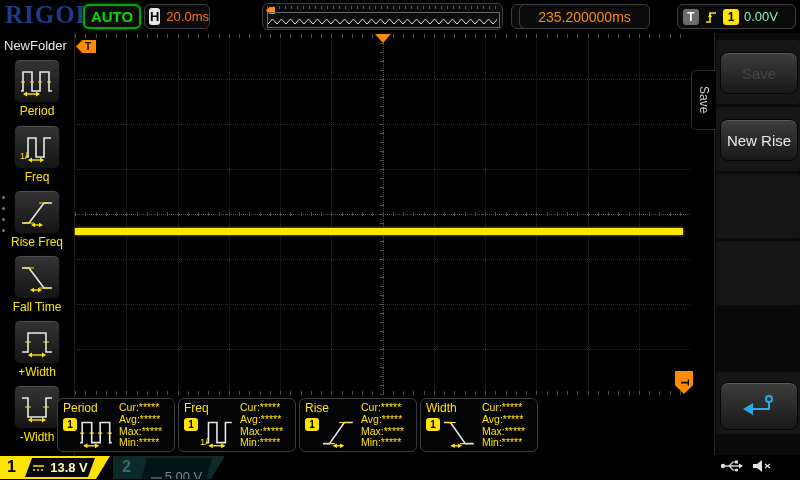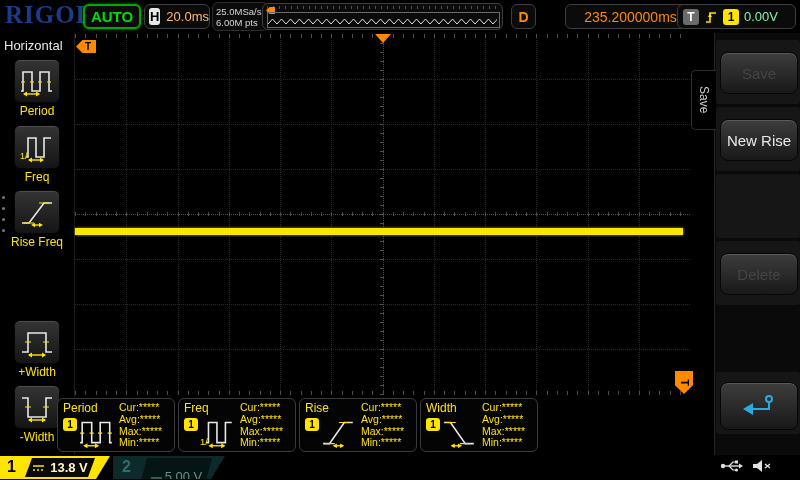--- a/index.html
+++ b/index.html
@@ -10,33 +10,33 @@
   .box{position:absolute;background:#0b0b0b;border:1px solid #3e3e3e;border-radius:6px;
        display:flex;align-items:center;box-sizing:border-box;}
   #logo{position:absolute;left:5px;top:1px;font-family:"Liberation Serif",serif;font-weight:bold;
         font-size:25px;color:#1c3b8c;letter-spacing:1px;}
   #auto-box{left:83px;top:4px;width:58px;height:25px;border:2px solid #00aa00;border-radius:6px;
             justify-content:center;box-shadow:0 0 4px rgba(0,200,0,.5);}
   #auto-box span{color:#00dd00;font-weight:bold;font-size:15px;}
   #hbox{left:144px;top:4px;width:66px;height:25px;padding-left:4px;gap:6px;}
   .white-badge{width:17px;height:17px;background:#e8e8e8;border-radius:3px;color:#000;
                font-weight:bold;font-size:13px;text-align:center;line-height:17px;}
-  #hbox .val{color:#fdba74;font-size:13px;}
+  #hbox .val{color:#f97316;font-size:13px;}
   #sample-box{left:212px;top:2px;width:57px;height:29px;flex-direction:column;justify-content:center;
               align-items:flex-start;padding-left:3px;border-color:#2c2c2c;}
   #sample-box div{color:#d8d8d8;font-size:9.5px;line-height:11px;}
   #preview-box{left:262px;top:3px;width:241px;height:27px;}
   #preview-ticks{position:absolute;left:4px;right:4px;top:2px;height:3px;
                  background:repeating-linear-gradient(90deg,#555 0 1px,transparent 1px 6px);}
   #preview-inner{position:absolute;left:4px;top:8px;width:231px;height:14px;border:1px solid #6a6a6a;}
   #preview-marker{position:absolute;left:3px;top:3px;width:9px;height:7px;background:#ff8a00;
                   clip-path:polygon(0 50%,40% 0,100% 0,100% 100%,40% 100%);}
   #d-badge{left:511px;top:4px;width:25px;height:25px;justify-content:center;}
   #d-badge span{color:#ff8a00;font-weight:bold;font-size:14px;}
-  #delay-box{left:565px;top:4px;width:131px;height:25px;justify-content:center;}
+  #delay-box{left:519px;top:4px;width:131px;height:25px;justify-content:center;}
   #delay-box span{color:#ff8a00;font-size:14px;}
   #trig-box{left:677px;top:4px;width:119px;height:25px;padding-left:5px;gap:5px;}
   .gray-badge{width:16px;height:16px;background:#6b6b6b;border-radius:3px;color:#fff;
               font-weight:bold;font-size:12px;text-align:center;line-height:16px;}
   .yellow-badge{width:16px;height:16px;background:#ffe400;border-radius:3px;color:#000;
                 font-weight:bold;font-size:12px;text-align:center;line-height:16px;}
   #trig-box .val{color:#86efac;font-size:13px;}
 
   
   #left-sidebar{position:absolute;left:0;top:33px;width:74px;height:422px;border-right:1px solid #1c1c1c;}
@@ -121,24 +121,20 @@
 
   <div class="box" id="auto-box">
     <span>AUTO</span>
   </div>
 
   <div class="box" id="hbox">
     <span class="white-badge">H</span>
     <span class="val">20.0ms</span>
   </div>
 
-  <div class="box" id="sample-box">
-    <div>25.0MSa/s</div>
-    <div>6.00M pts</div>
-  </div>
 
   <div class="box" id="preview-box">
     <div id="preview-ticks"></div>
     <div id="preview-marker"></div>
     <div id="preview-inner">
       <svg width="229" height="12">
         <defs>
           <pattern id="zz" width="9" height="12" patternUnits="userSpaceOnUse">
             <path d="M0,9 L4.5,4 L9,9" stroke="#ddd" stroke-width="1" fill="none"></path>
           </pattern>
@@ -160,21 +156,21 @@
     <span class="gray-badge">T</span>
     <svg width="14" height="14">
       <path d="M2,12 H6 V3 H12" stroke="#ffe400" stroke-width="1.6" fill="none"></path>
       <path d="M4,7 L6,3 L8,7" fill="#ffe400"></path>
     </svg>
     <span class="yellow-badge">1</span>
     <span class="val">0.00V</span>
   </div>
 
   <div id="left-sidebar">
-    <div id="left-title">Horizontal</div>
+    <div id="left-title">NewFolder</div>
 
     <div class="sidebar-item" style="top:26px">
       <div class="icon-btn">
         <svg width="34" height="32" viewBox="0 0 34 30">
           <path d="M1,25 H3 V6 H12 V25 H20 V6 H29 V25 H32" stroke="#e8e8e8" stroke-width="1.6" fill="none"></path>
           <path d="M1,16 H5 M10,16 H14 M18,16 H22 M27,16 H31" stroke="#ffe400" stroke-width="1.2"></path>
           <path d="M4,28 H19" stroke="#ffe400" stroke-width="1.4"></path>
           <path d="M7,25.5 L3,28 L7,30.5 Z M16,25.5 L20,28 L16,30.5 Z" fill="#ffe400"></path>
         </svg>
       </div>
@@ -198,20 +194,31 @@
         <svg width="34" height="32" viewBox="0 0 34 30">
           <path d="M2,26 H9 L24,6 H32" stroke="#e8e8e8" stroke-width="1.6" fill="none"></path>
           <path d="M4,26 H14 M19,6 H29" stroke="#ffe400" stroke-width="1.2"></path>
           <path d="M13,28 H21" stroke="#ffe400" stroke-width="1.4"></path>
           <path d="M15,25.8 L11,28 L15,30.2 Z M19,25.8 L23,28 L19,30.2 Z" fill="#ffe400"></path>
         </svg>
       </div>
       <div class="side-label">Rise Freq</div>
     </div>
 
+    <div class="sidebar-item" style="top:222px">
+      <div class="icon-btn">
+        <svg width="34" height="32" viewBox="0 0 34 30">
+          <path d="M2,6 H9 L24,26 H32" stroke="#e8e8e8" stroke-width="1.6" fill="none"></path>
+          <path d="M4,6 H14 M19,26 H29" stroke="#ffe400" stroke-width="1.2"></path>
+          <path d="M12,28 H20" stroke="#ffe400" stroke-width="1.4"></path>
+          <path d="M14,25.8 L10,28 L14,30.2 Z M18,25.8 L22,28 L18,30.2 Z" fill="#ffe400"></path>
+        </svg>
+      </div>
+      <div class="side-label">Fall Time</div>
+    </div>
 
     <div class="sidebar-item" style="top:352px">
       <div class="icon-btn">
         <svg width="34" height="32" viewBox="0 0 34 30">
           <path d="M2,6 H8 V25 H26 V6 H32" stroke="#e8e8e8" stroke-width="1.6" fill="none"></path>
           <path d="M5,15 H11 M23,15 H29" stroke="#ffe400" stroke-width="1.2"></path>
           <path d="M9,28 H25" stroke="#ffe400" stroke-width="1.4"></path>
           <path d="M12,25.5 L8,28 L12,30.5 Z M22,25.5 L26,28 L22,30.5 Z" fill="#ffe400"></path>
         </svg>
       </div>
@@ -273,21 +280,20 @@
   </div>
 
   <div class="menu-panel" style="top:40px"></div>
   <div class="menu-panel" style="top:107px"></div>
   <div class="menu-panel" style="top:174px"></div>
   <div class="menu-panel" style="top:241px"></div>
   <div class="menu-panel" style="top:372px;height:62px"></div>
 
   <div class="menu-btn disabled" style="top:52px">Save</div>
   <div class="menu-btn" style="top:119px">New Rise</div>
-  <div class="menu-btn disabled" style="top:253px">Delete</div>
   <div class="menu-btn" style="top:382px;height:46px">
     <svg width="36" height="24">
       <circle cx="28" cy="5" r="3" stroke="#29abe2" stroke-width="2" fill="none"></circle>
       <path d="M28,8 V15 H11" stroke="#29abe2" stroke-width="2" fill="none"></path>
       <path d="M12,9 V21 L2,15 Z" fill="#29abe2"></path>
     </svg>
   </div>
 
   <div class="mpanel" style="left:57px">
     <div class="mp-name">Period</div>

